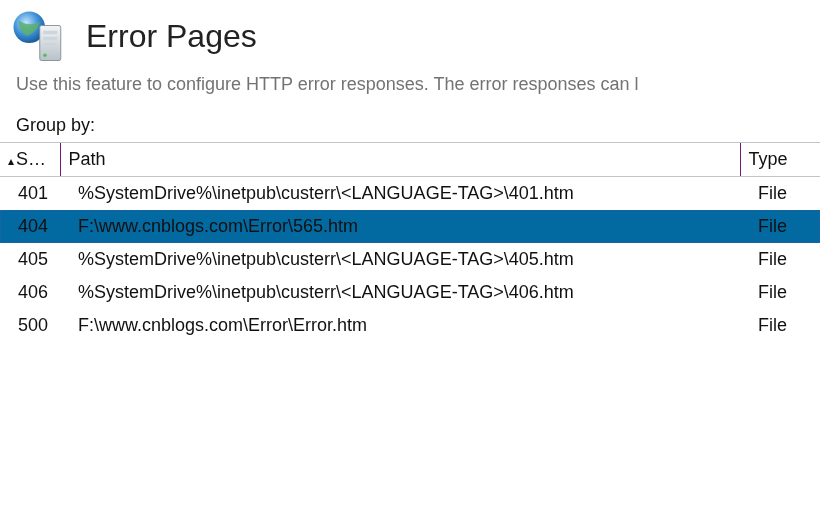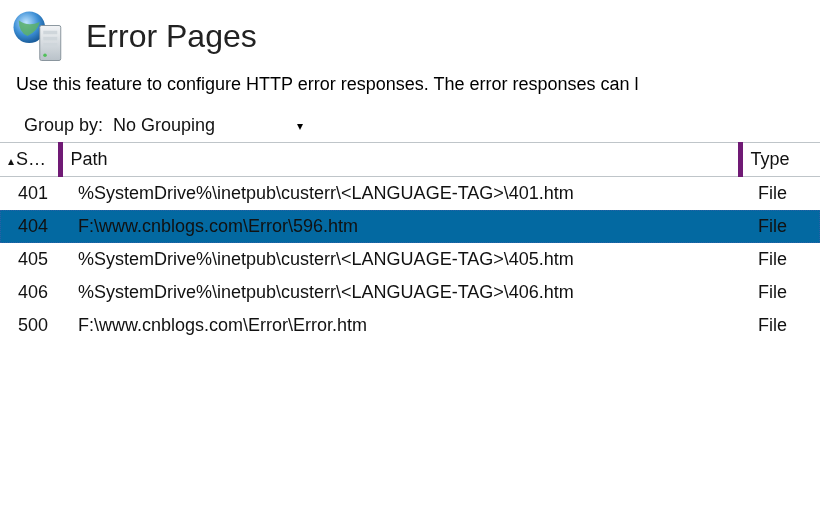--- a/index.html
+++ b/index.html
@@ -25,30 +25,29 @@
     position: relative;
   }
   .page-title {
     font-size: 32px;
     font-weight: 400;
     color: #222;
   }
   .description {
     padding: 0 16px 14px 16px;
     font-size: 18px;
-    color: #000000;
+    color: #737373;
     white-space: nowrap;
     overflow: hidden;
   }
   .groupby-row {
     display: flex;
     align-items: center;
     padding: 6px 16px 6px 16px;
     font-size: 18px;
-    margin-left: 8px;
   }
   .groupby-label {
     margin-right: 10px;
     color: #111;
   }
   .groupby-select {
     display: flex;
     align-items: center;
     width: 190px;
     cursor: default;
@@ -73,21 +72,21 @@
     font-weight: 400;
     font-size: 18px;
     color: #111;
     border-top: 1px solid #bfc5c9;
     border-bottom: 1px solid #bfc5c9;
     padding: 6px 8px 6px 8px;
     background: #fff;
     position: relative;
   }
   table.grid th + th {
-    border-left: 5px solid #701a75;
+    border-left: 1px solid #701a75;
   }
   table.grid td {
     font-size: 18px;
     color: #111;
     padding: 6px 18px;
     white-space: nowrap;
     overflow: hidden;
   }
   col.c-status { width: 60px; }
   col.c-path   { width: 680px; }
@@ -133,24 +132,20 @@
       <circle cx="40" cy="54" r="2" fill="#51c05a"></circle>
     </svg>
   </div>
   <div class="page-title">Error Pages</div>
 </div>
 
 <div class="description">Use this feature to configure HTTP error responses. The error responses can l</div>
 
 <div class="groupby-row">
   <span class="groupby-label">Group by:</span>
-  <div class="groupby-select">
-    <span class="groupby-value">No Grouping</span>
-    <span class="chevron">▾</span>
-  </div>
 </div>
 
 <table class="grid">
   <colgroup>
     <col class="c-status">
       <col class="c-path">
       <col class="c-type">
   </colgroup>
   <thead>
     <tr>
@@ -166,21 +161,21 @@
     </tr>
   </thead>
   <tbody id="rows">
       <tr class="row">
         <td>401</td>
         <td>%SystemDrive%\inetpub\custerr\&lt;LANGUAGE-TAG&gt;\401.htm</td>
         <td>File</td>
       </tr>
       <tr class="row selected">
         <td>404</td>
-        <td>F:\www.cnblogs.com\Error\596.htm</td>
+        <td>F:\www.cnblogs.com\Error\565.htm</td>
         <td>File</td>
       </tr>
       <tr class="row">
         <td>405</td>
         <td>%SystemDrive%\inetpub\custerr\&lt;LANGUAGE-TAG&gt;\405.htm</td>
         <td>File</td>
       </tr>
       <tr class="row">
         <td>406</td>
         <td>%SystemDrive%\inetpub\custerr\&lt;LANGUAGE-TAG&gt;\406.htm</td>

